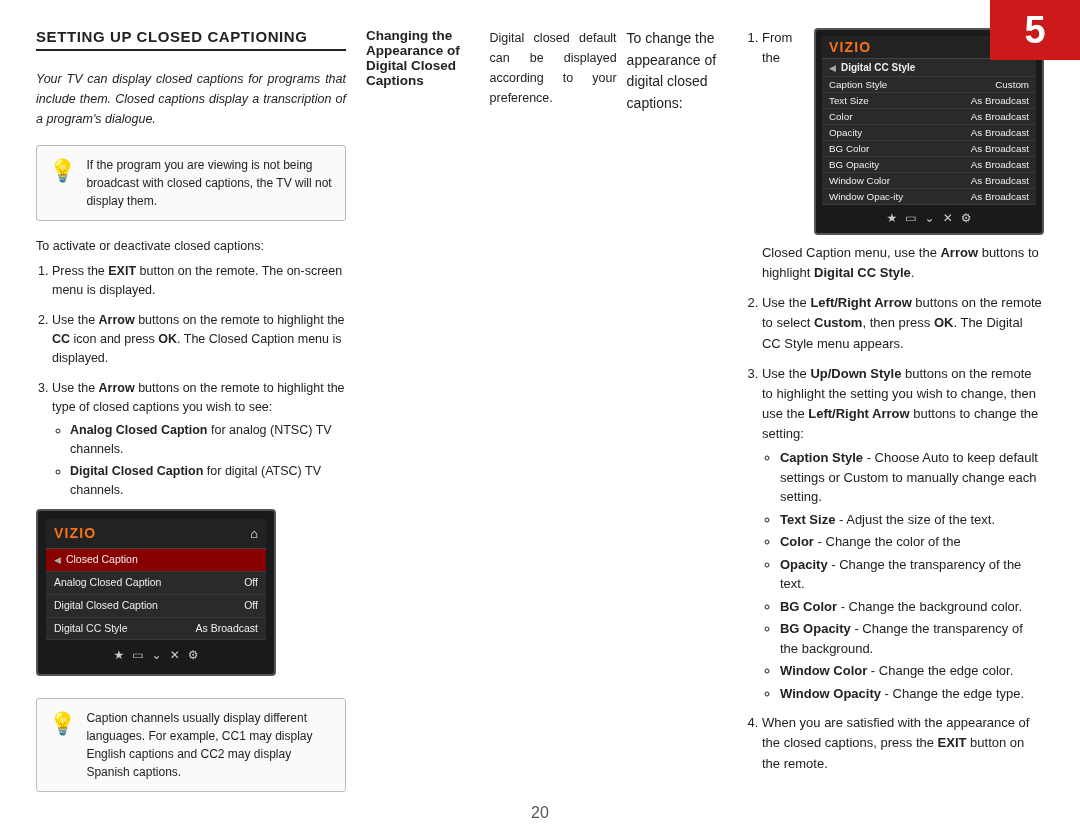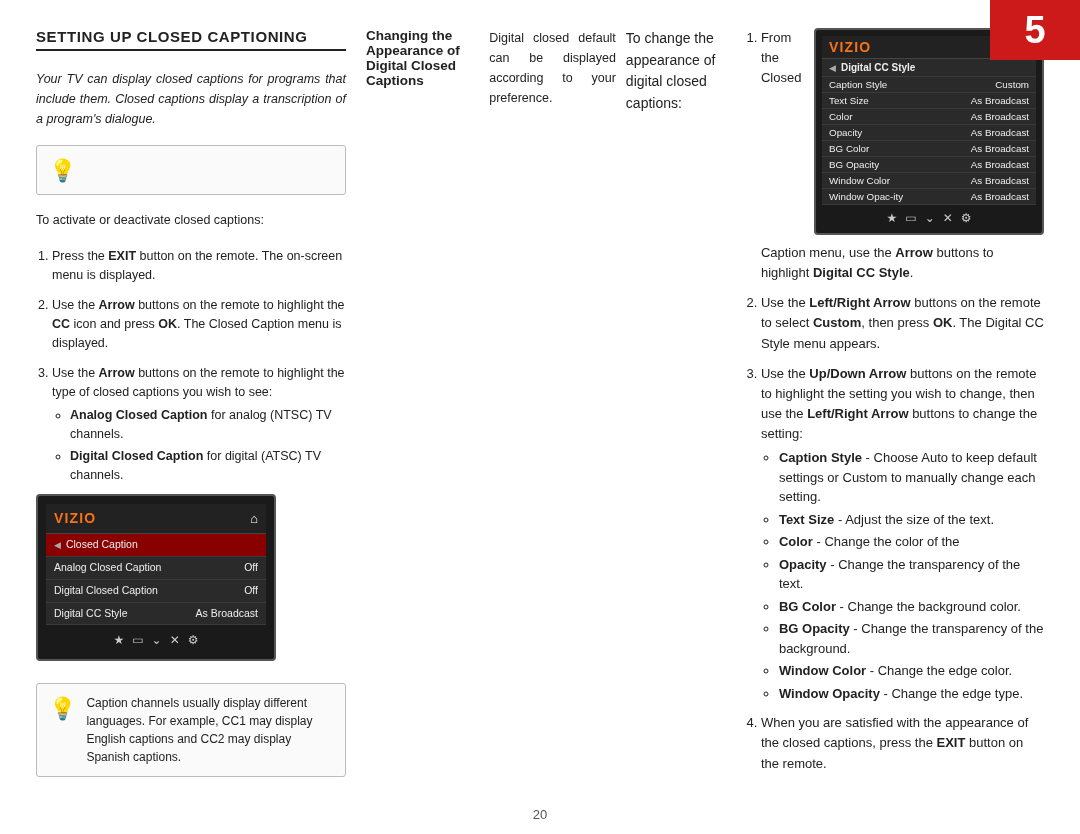--- a/index.html
+++ b/index.html
@@ -85,21 +85,21 @@
     .info-box .info-text {
       font-size: 12px;
       line-height: 1.5;
     }
 
     .steps-section {
       font-size: 12.5px;
       line-height: 1.5;
     }
     .steps-section p {
-      margin-bottom: 17px;
+      margin-bottom: 6px;
     }
 
     ol.steps {
       padding-left: 16px;
       margin: 0;
     }
     ol.steps > li {
       margin-bottom: 10px;
       line-height: 1.55;
     }
@@ -249,21 +249,21 @@
     .tv-sub-header .tv-menu-label {
       font-size: 10px;
       font-weight: bold;
     }
 
     .page-num {
       position: absolute;
       bottom: 12px;
       left: 50%;
       transform: translateX(-50%);
-      font-size: 13px;
+      font-size: 16px;
       color: #555;
     }
 
     .clearfix::after {
       content: '';
       display: table;
       clear: both;
     }
   </style>
 </head>
@@ -276,20 +276,21 @@
 <div class="page-content">
 
   <div class="left-col">
 
     <div class="section-title">SETTING UP CLOSED CAPTIONING</div>
 
     <p class="intro-text">Your TV can display closed captions for programs that include them. Closed captions display a transcription of a program's dialogue.</p>
 
     <div class="info-box">
       <span class="bulb-icon">💡</span>
+      <span class="info-text">If the program you are viewing is not being broadcast with closed captions, the TV will not display them.</span>
     </div>
 
     <div class="steps-section">
       <p>To activate or deactivate closed captions:</p>
       <ol class="steps">
         <li>
           Press the <b>EXIT</b> button on the remote. The on-screen menu is displayed.
         </li>
         <li>
           Use the <b>Arrow</b> buttons on the remote to highlight the <b>CC</b> icon and press <b>OK</b>. The Closed Caption menu is displayed.
@@ -403,21 +404,21 @@
       </div>
 
       <ol class="steps">
         <li>
           From the Closed Caption menu, use the <b>Arrow</b> buttons to highlight <b>Digital CC Style</b>.
         </li>
         <li>
           Use the <b>Left/Right Arrow</b> buttons on the remote to select <b>Custom</b>, then press <b>OK</b>. The Digital CC Style menu appears.
         </li>
         <li>
-          Use the <b>Up/Down Arrow</b> buttons on the remote to highlight the setting you wish to change, then use the <b>Left/Right Arrow</b> buttons to change the setting:
+          Use the <b>Up/Down Style</b> buttons on the remote to highlight the setting you wish to change, then use the <b>Left/Right Arrow</b> buttons to change the setting:
           <ul class="bullet-list">
             <li><b>Caption Style</b> - Choose Auto to keep default settings or Custom to manually change each setting.</li>
             <li><b>Text Size</b> - Adjust the size of the text.</li>
             <li><b>Color</b> - Change the color of the</li>
             <li><b>Opacity</b> - Change the transparency of the text.</li>
             <li><b>BG Color</b> - Change the background color.</li>
             <li><b>BG Opacity</b> - Change the transparency of the background.</li>
             <li><b>Window Color</b> - Change the edge color.</li>
             <li><b>Window Opacity</b> - Change the edge type.</li>
           </ul>

